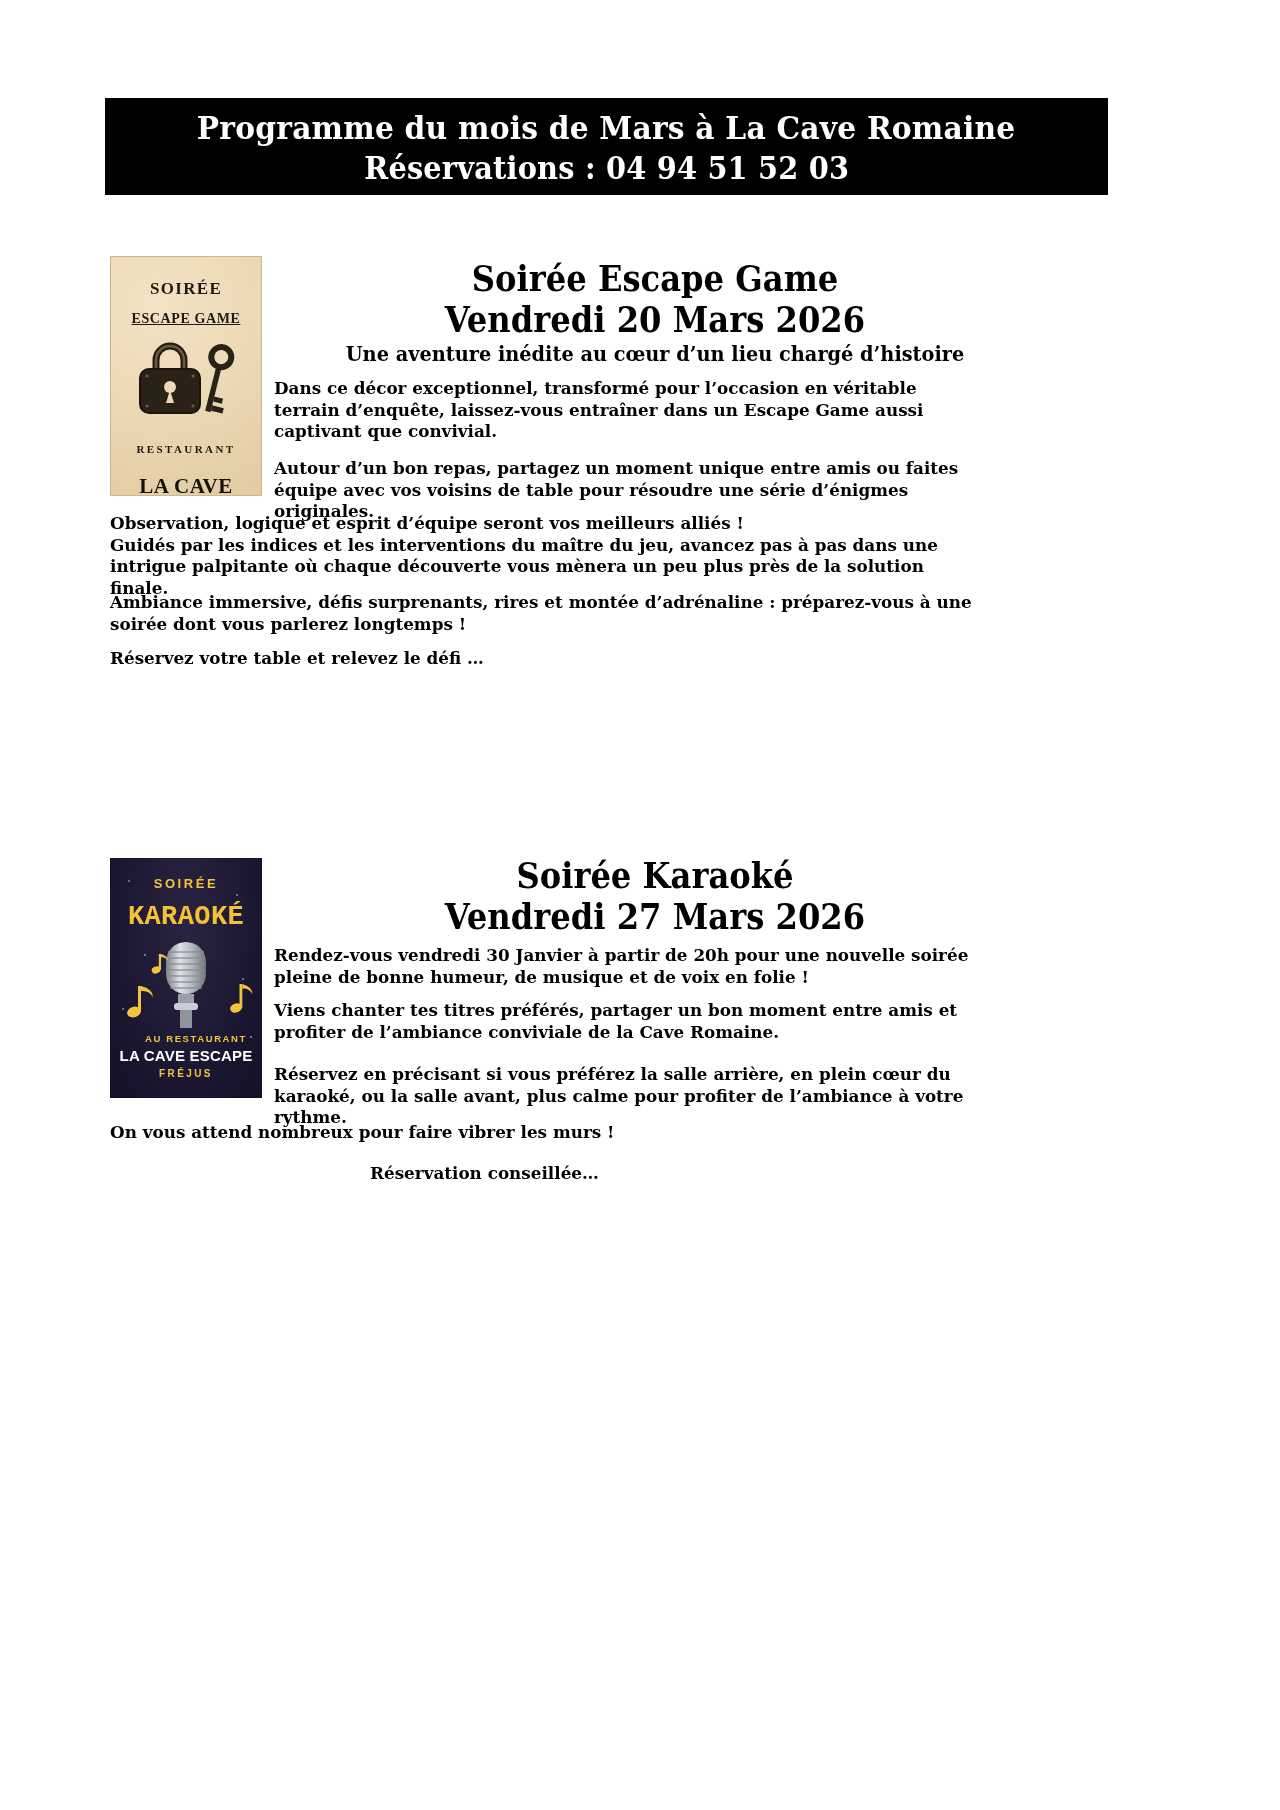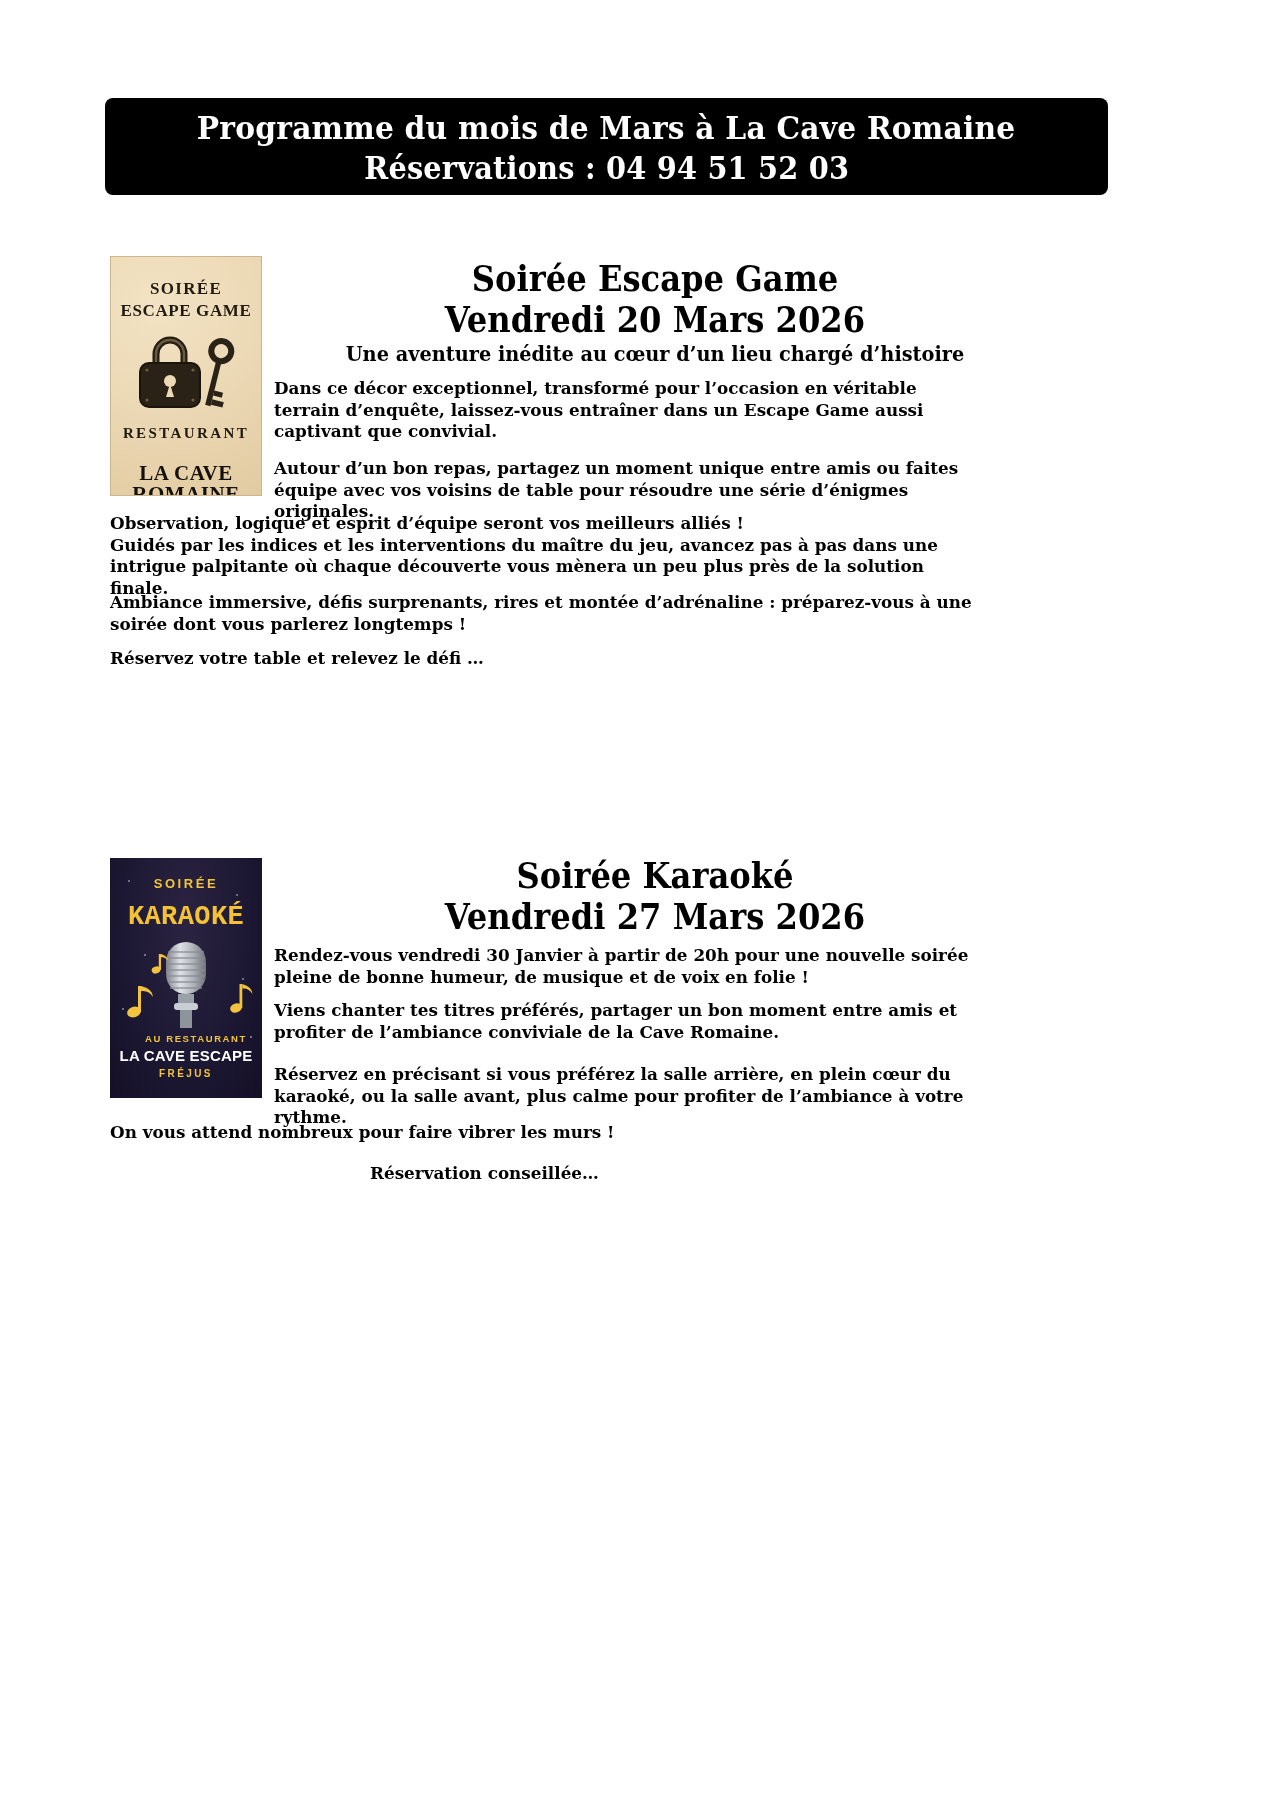--- a/index.html
+++ b/index.html
@@ -29,21 +29,20 @@
     top:98px;
     width:1003px;
     height:97px;
     background:#000000;
     display:flex;
     flex-direction:column;
     align-items:center;
     justify-content:center;
     box-sizing:border-box;
     padding-top:2px;
-    border-radius:8px;
   }
   .banner-line{
     color:#ffffff;
     font-family:"DejaVu Serif","Liberation Serif",serif;
     font-weight:bold;
     font-size:32px;
     line-height:40px;
     letter-spacing:0.2px;
     white-space:nowrap;
     transform:scaleX(0.93);
@@ -79,38 +78,39 @@
   }
   .p1-t1{
     margin-top:22px;
     font-family:"Liberation Serif",serif;
     font-weight:bold;
     font-size:17px;
     letter-spacing:1.3px;
     color:#201a10;
   }
   .p1-t2{
-    margin-top:2px;
-    font-family:"Liberation Serif",serif;
-    font-weight:bold;
-    font-size:17px;
+    margin-top:12px;
+    font-family:"Liberation Serif",serif;
+    font-weight:bold;
+    font-size:14px;
     letter-spacing:0.6px;
     color:#201a10;
+    text-decoration:underline;
   }
   .lockkey{
     margin-top:8px;
     width:128px;
     height:86px;
     position:relative;
   }
   .p1-t3{
-    margin-top:10px;
-    font-family:"Liberation Serif",serif;
-    font-weight:bold;
-    font-size:15px;
+    margin-top:22px;
+    font-family:"Liberation Serif",serif;
+    font-weight:bold;
+    font-size:11px;
     letter-spacing:2.4px;
     color:#201a10;
   }
   .p1-t4{
     margin-top:21px;
     font-family:"Liberation Serif",serif;
     font-weight:bold;
     font-size:21px;
     letter-spacing:0.5px;
     line-height:21px;

